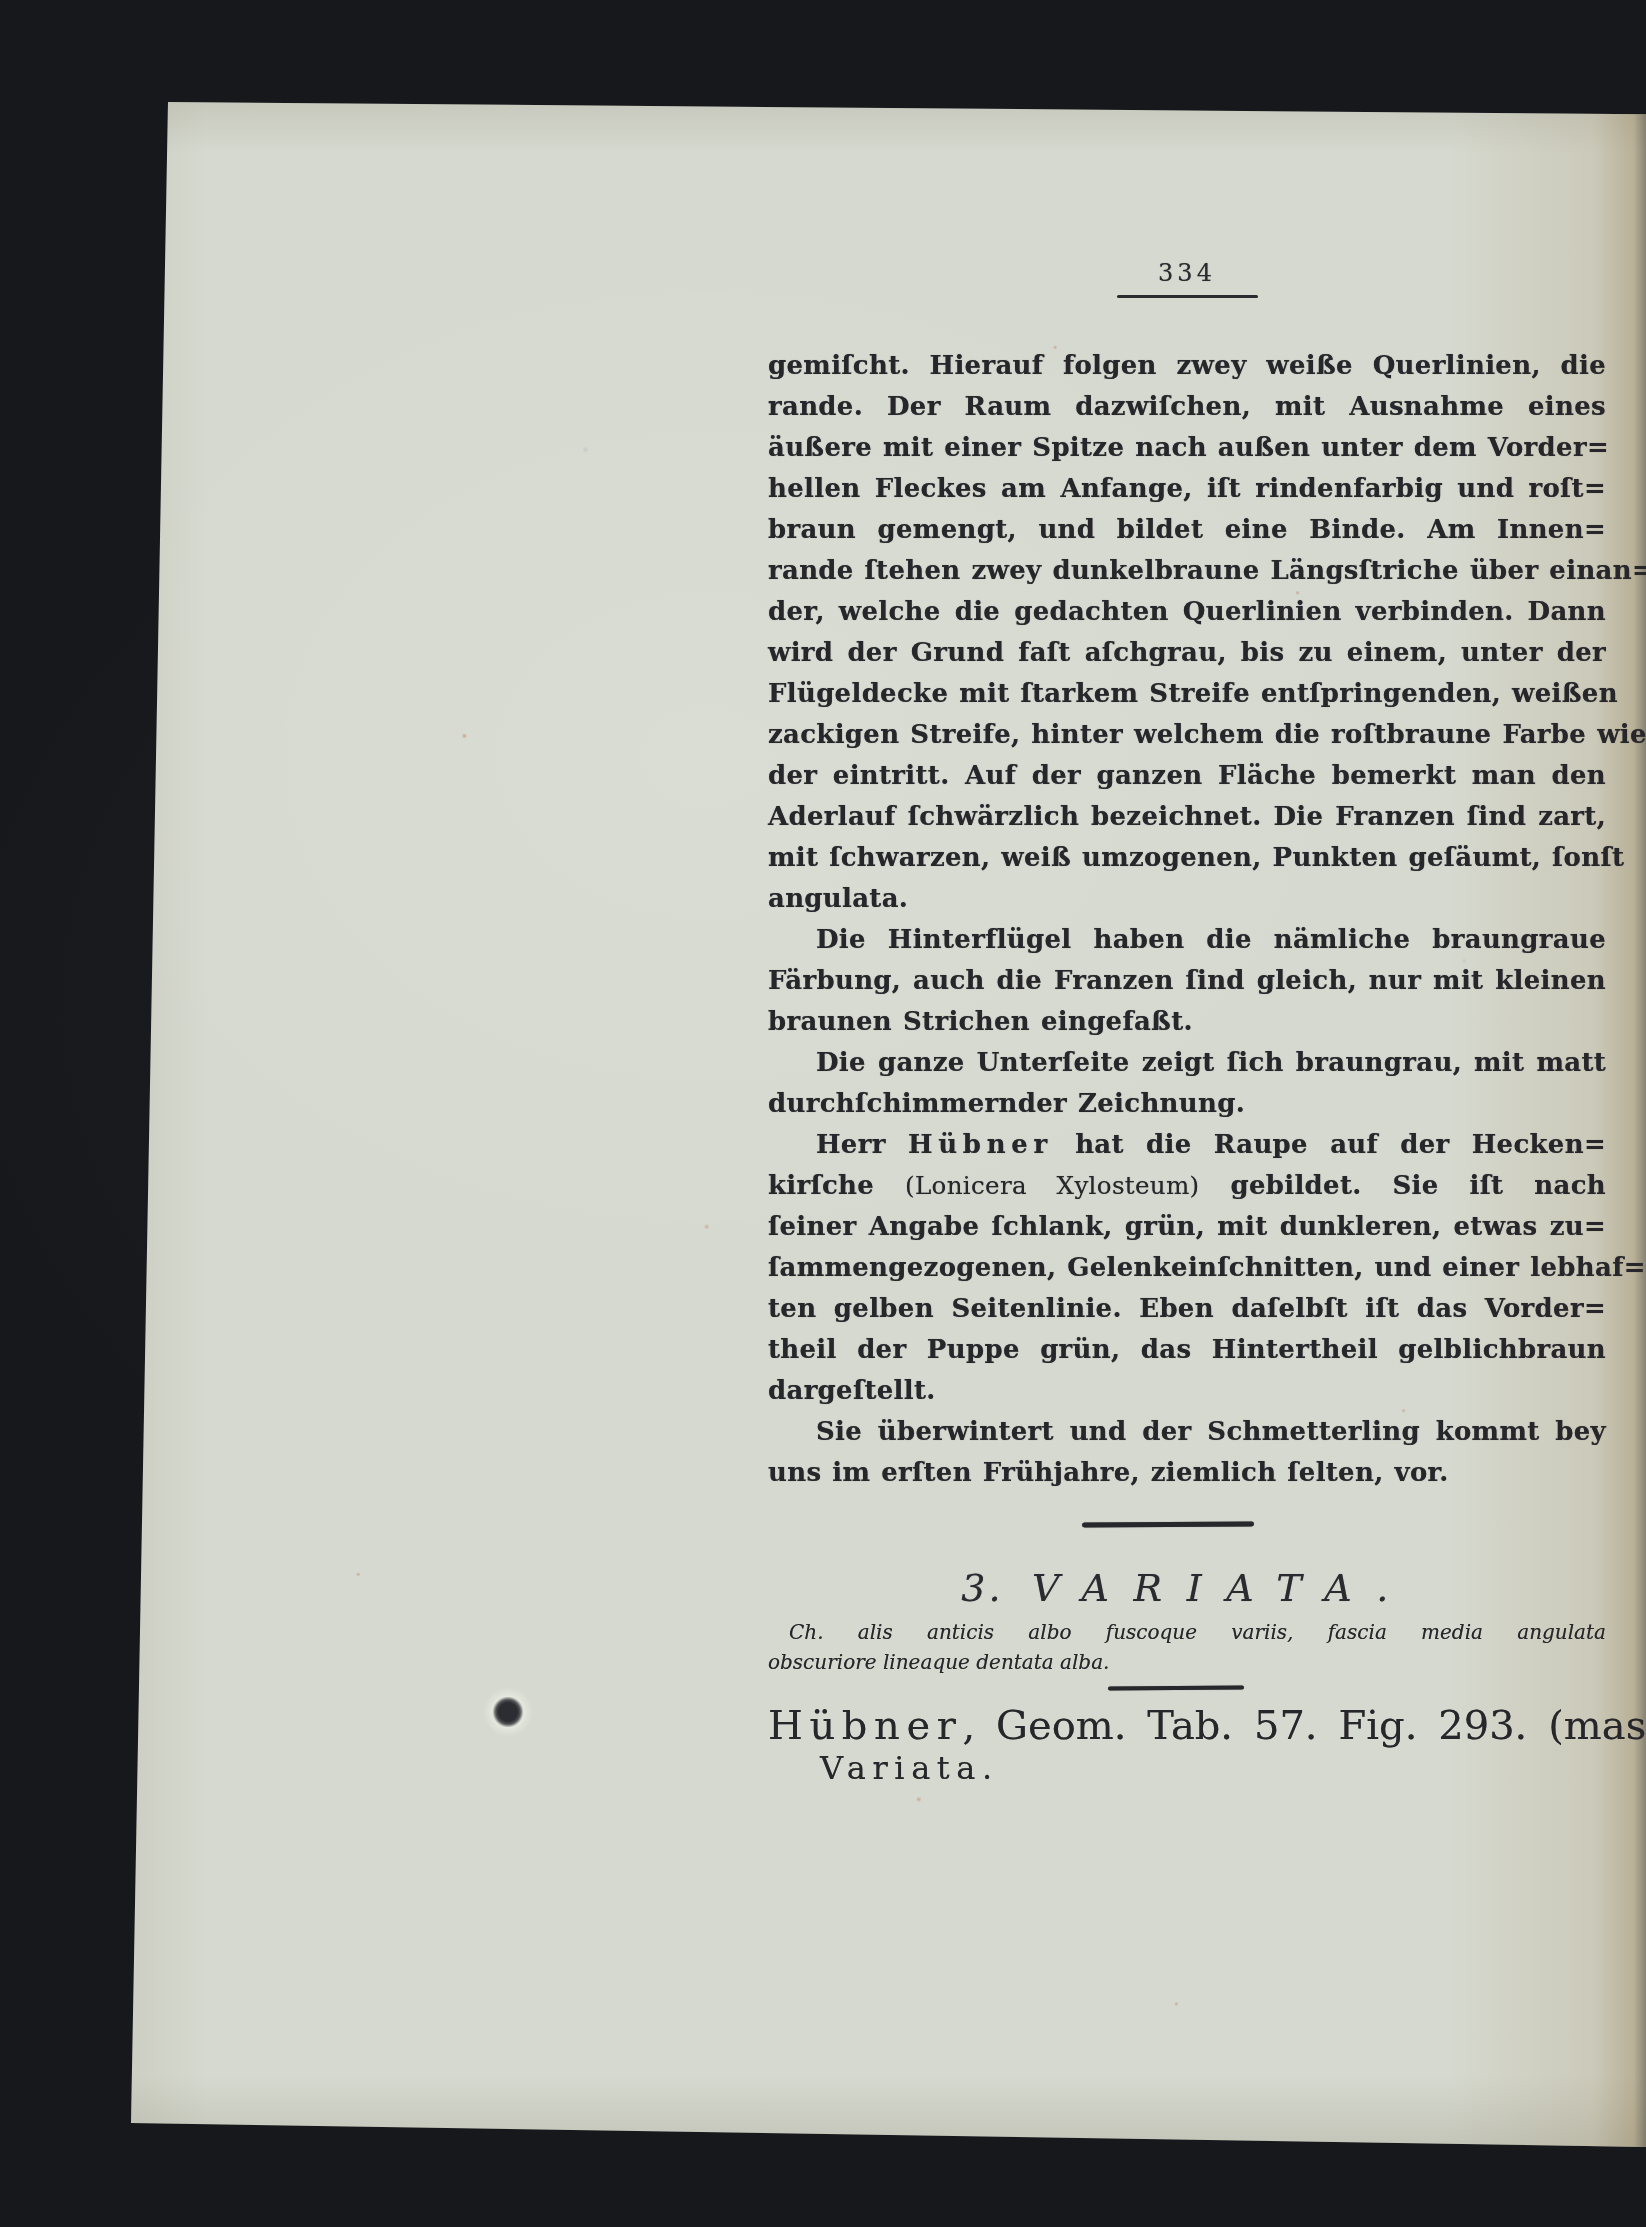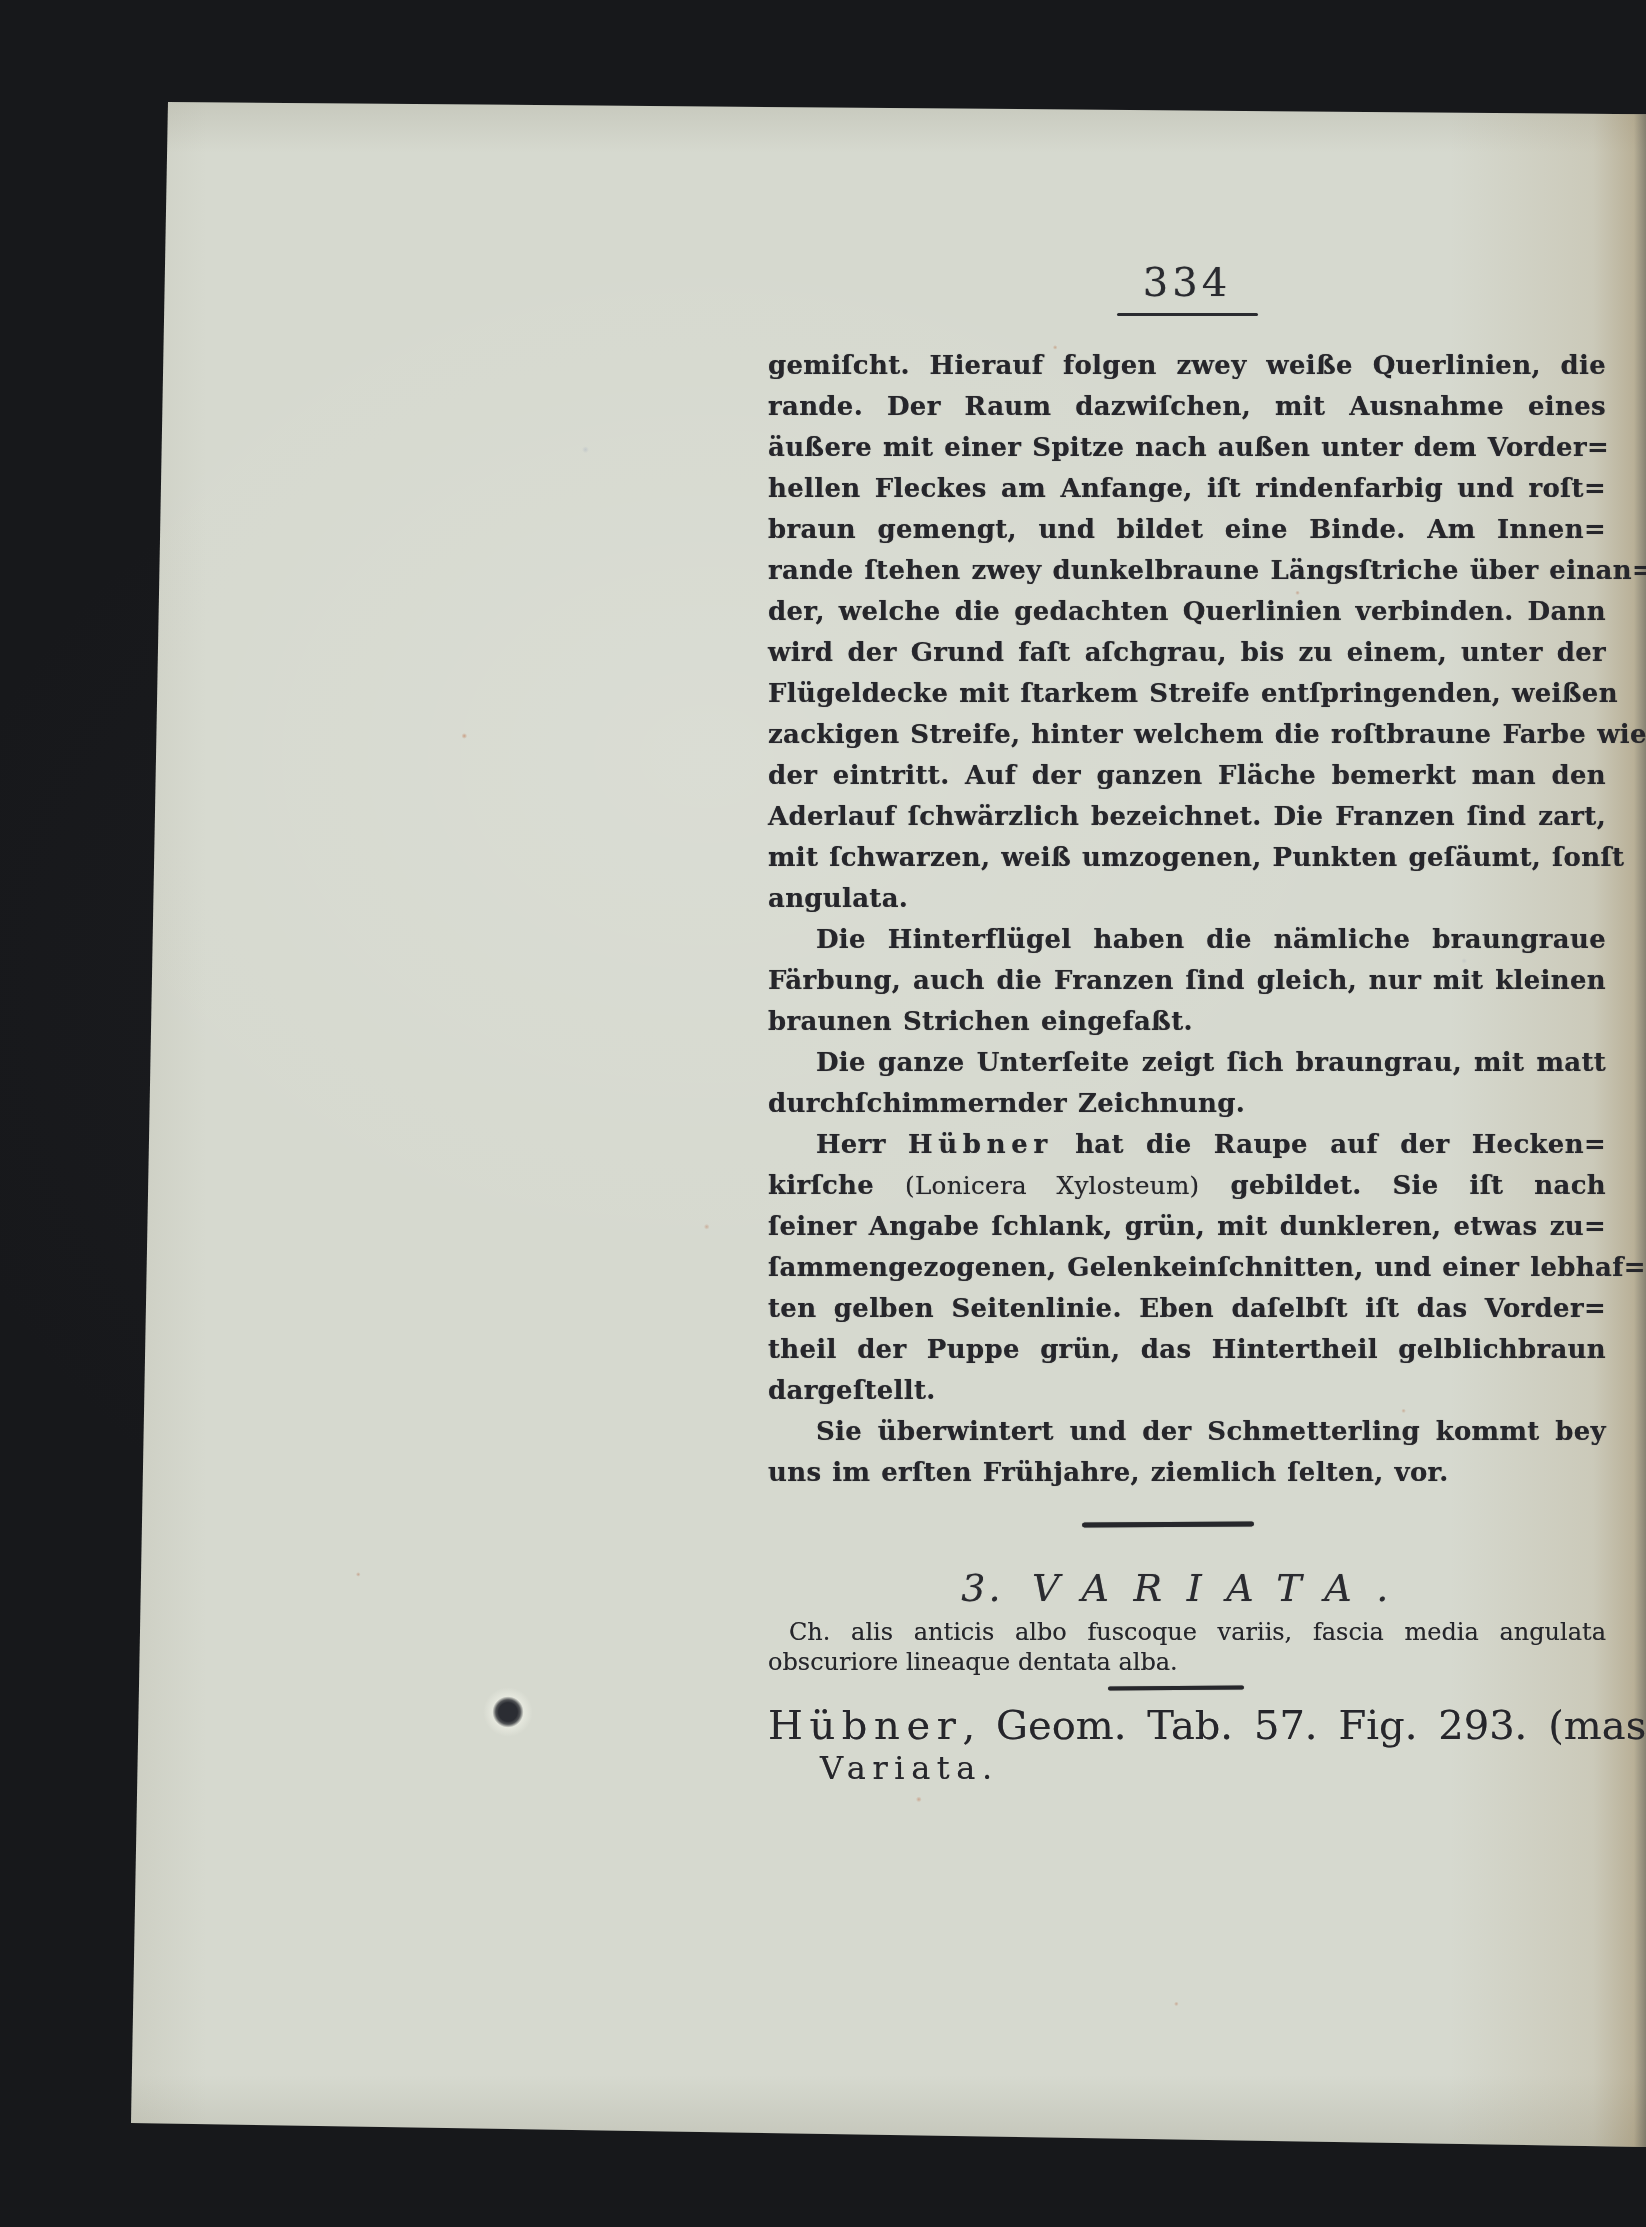--- a/index.html
+++ b/index.html
@@ -27,21 +27,21 @@
       radial-gradient(4.1px 4.1px at 88% 42%, rgba(150,160,180,.25), transparent 70%),
       radial-gradient(1066px 820px at 38% 32%, rgba(255,255,255,0.10), transparent 65%),
       linear-gradient(to right, rgba(125,115,90,0.10), rgba(0,0,0,0) 5%, rgba(0,0,0,0) 87%, rgba(160,140,100,0.20) 96.5%, rgba(145,120,75,0.42) 99.2%, rgba(70,60,40,0.55) 100%),
       linear-gradient(to bottom, rgba(120,115,95,0.16), rgba(0,0,0,0) 2.5%, rgba(0,0,0,0) 96.5%, rgba(110,105,85,0.18) 100%),
       #d6d9cf;
   }
   .col{position:absolute;left:637px;width:838px;color:#26262b;}
   
   .pagenum-wrap{top:157px;text-align:center;}
   .pagenum{
-    font-size:40px;letter-spacing:4.1px;color:#2a2b30;
+    font-size:24px;letter-spacing:4.1px;color:#2a2b30;
     text-shadow:0 0 0.8px rgba(42,43,48,.5);
     text-align:center;
   }
   .pagenum-rule{width:141px;height:3.3px;background:#2a2b30;margin:8.2px auto 0 auto;border-radius:1.6px;}
   
   .body-block{top:243px;}
   .line{
     font-weight:bold;font-size:26px;line-height:41px;height:41px;
     text-align:justify;text-align-last:justify;word-spacing:1.6px;
     letter-spacing:0.3px;white-space:nowrap;
@@ -56,23 +56,24 @@
   .rule1{left:951px;top:1420px;width:172px;height:4.9px;transform:rotate(-0.4deg);}
   .rule2{left:977px;top:1584px;width:136px;height:4.1px;transform:rotate(-0.5deg);}
   
   .heading{top:1464px;text-align:center;font-style:italic;font-size:38px;color:#2a2b30;
     text-shadow:0 0 0.8px rgba(42,43,48,.45);}
   .heading .sp-num{margin-right:28px;letter-spacing:3.3px;}
   .heading .sp-title{letter-spacing:24.6px;}
   
   .diagnosis{top:1515px;}
   .dline{
-    font-size:24px;line-height:30px;height:30px;font-weight:normal;
+    font-size:20px;line-height:30px;height:30px;font-weight:normal;
     text-align:justify;text-align-last:justify;white-space:nowrap;
     text-shadow:0 0 0.4px rgba(38,38,43,.5);
+    font-style:italic;
   }
   .dline.left{text-align:right;text-align-last:left;}
   .dline.indent{padding-left:21px;}
   
   .citation{top:1602px;}
   .cit-line1{
     font-size:40px;line-height:43px;height:43px;word-spacing:8.2px;
     text-align:justify;text-align-last:justify;white-space:nowrap;
     text-shadow:0 0 0.5px rgba(38,38,43,.5);
   }

